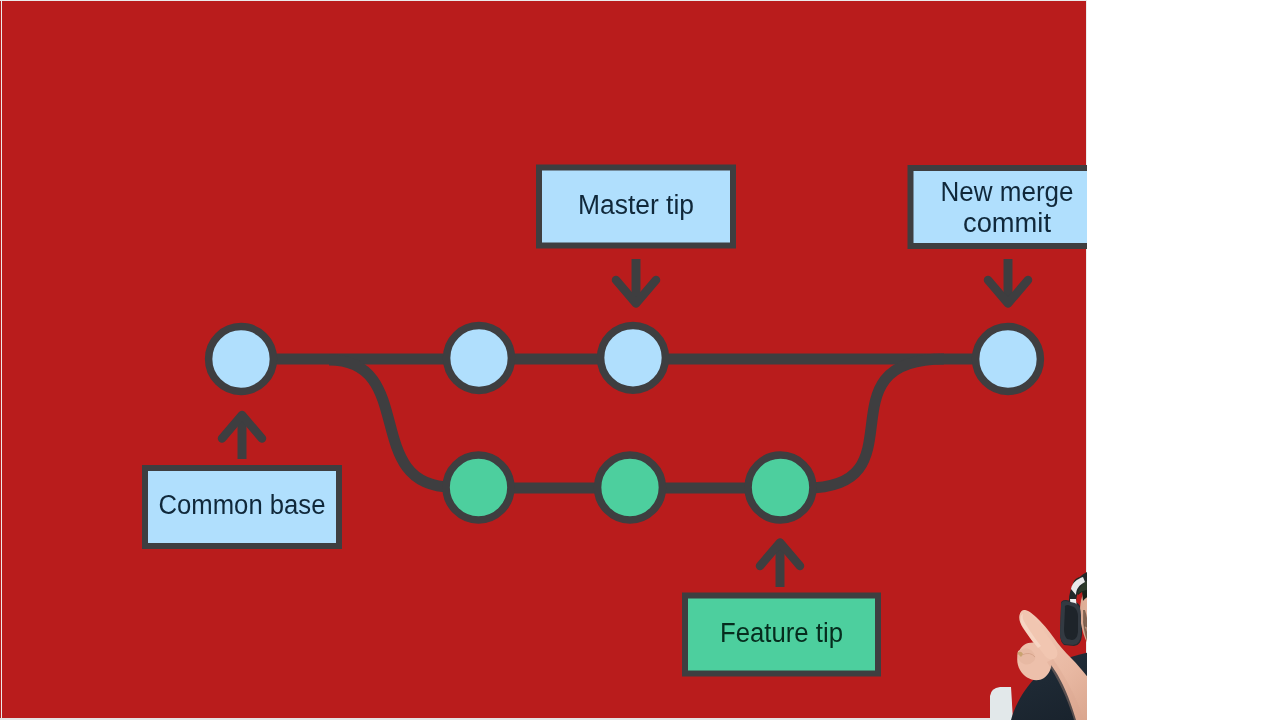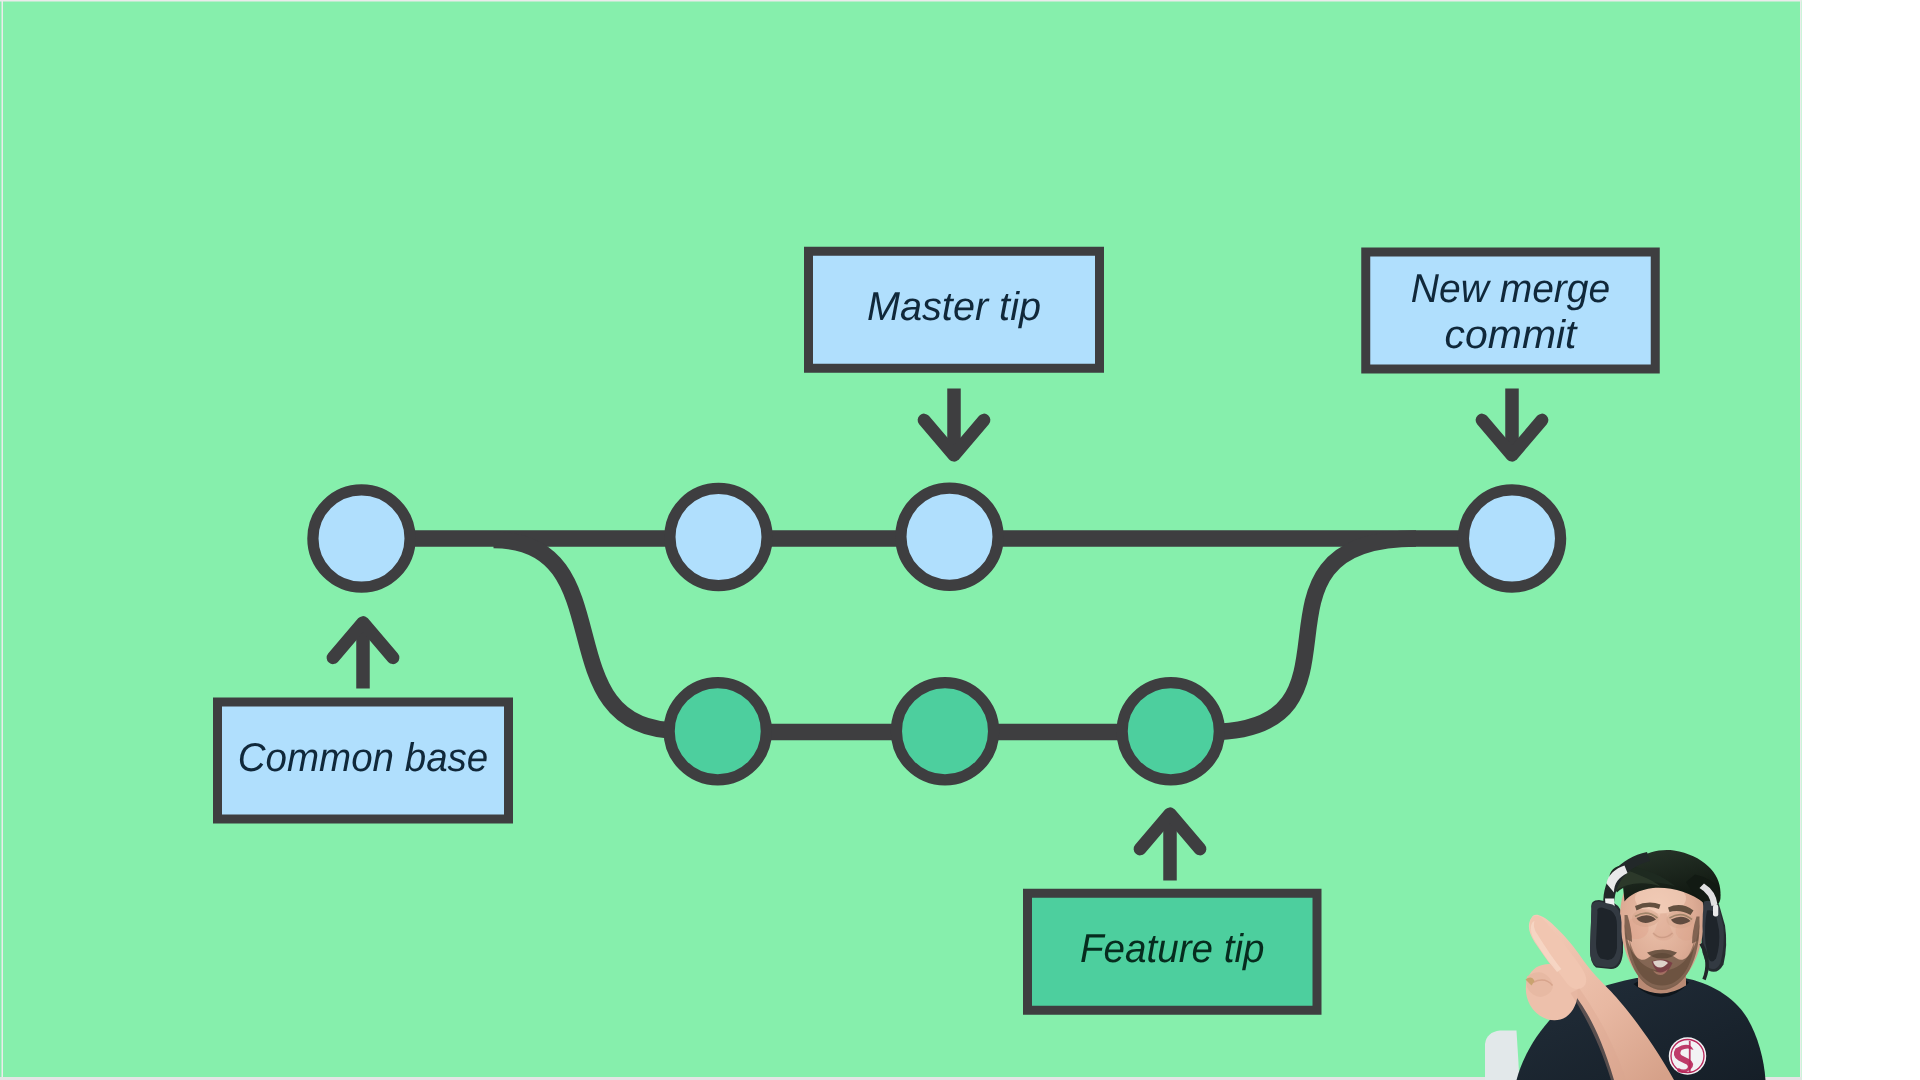--- a/index.html
+++ b/index.html
@@ -1,18 +1,18 @@
 <!DOCTYPE html>
 <html><head>
 <meta charset="utf-8">
 <style>
   html,body{margin:0;padding:0;background:#ffffff;}
   body{width:1280px;height:720px;overflow:hidden;
        font-family:"Liberation Sans",sans-serif;}
-  #stage{position:relative;width:1201px;height:720px;background:#86efac;overflow:hidden;font-style:italic;}
+  #stage{position:relative;width:1087px;height:720px;background:#b91c1c;overflow:hidden;}
   .edge{position:absolute;background:#ebebeb;}
   .edge-top{left:0;top:0;width:1280px;height:1px;}
   .edge-left{left:1px;top:0;width:1px;height:720px;}
   .edge-right{right:0;top:0;width:1px;height:720px;}
   .edge-bottom{left:0;bottom:0;width:1280px;height:2px;background:#e4e4e4;}
   #diagram{position:absolute;left:0;top:0;width:1280px;height:720px;}
   #cam{position:absolute;left:990px;top:555px;}
   .boxtext{font-family:"Liberation Sans",sans-serif;font-size:26.8px;}
 </style>
 </head>

